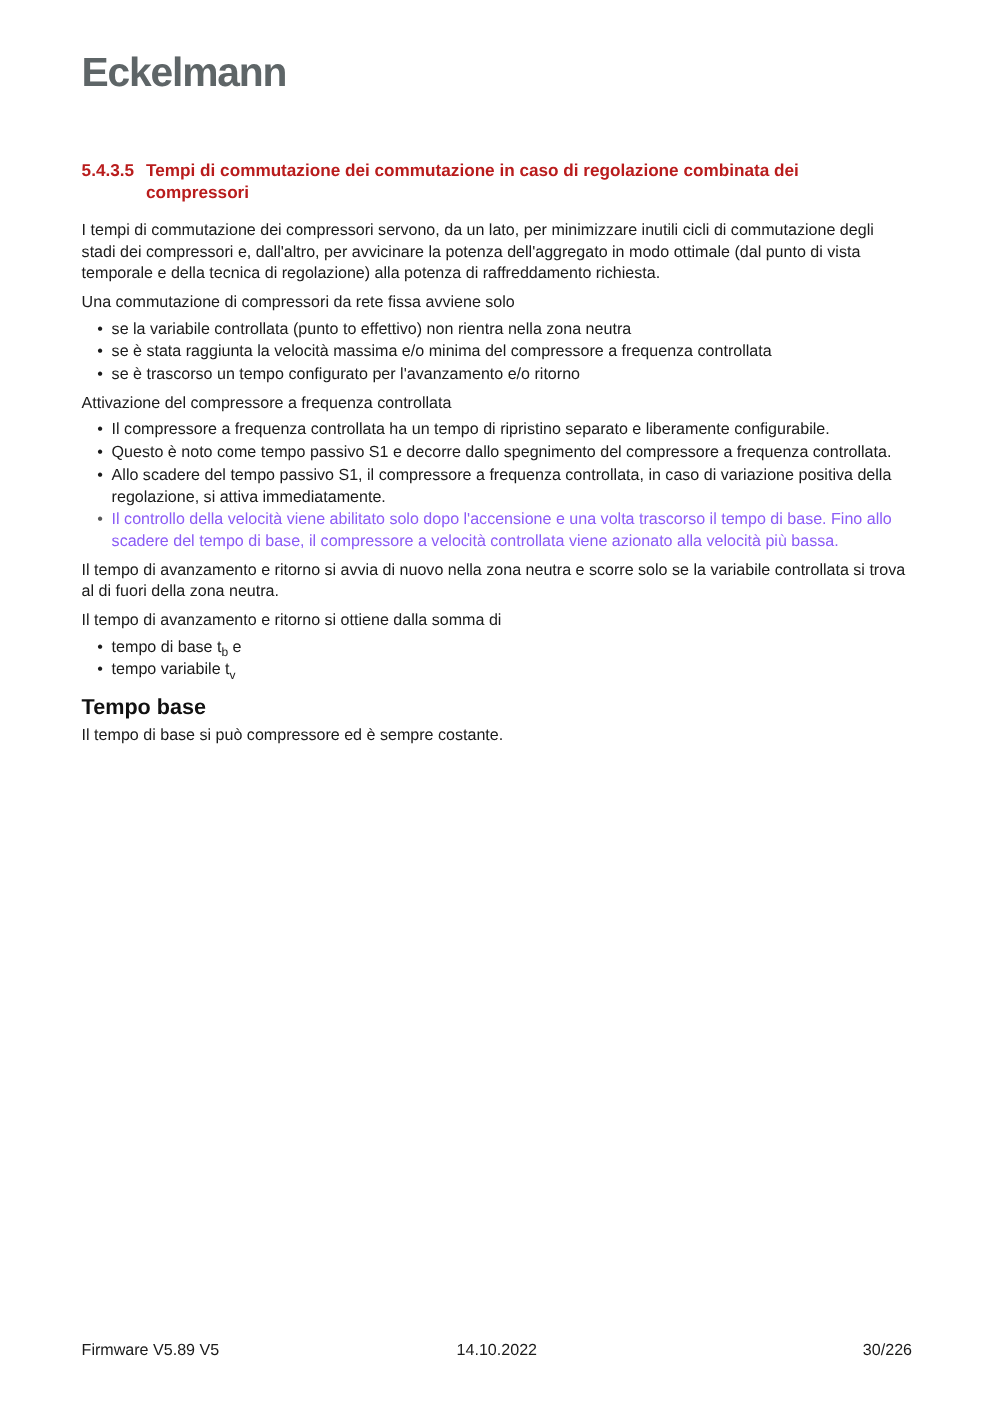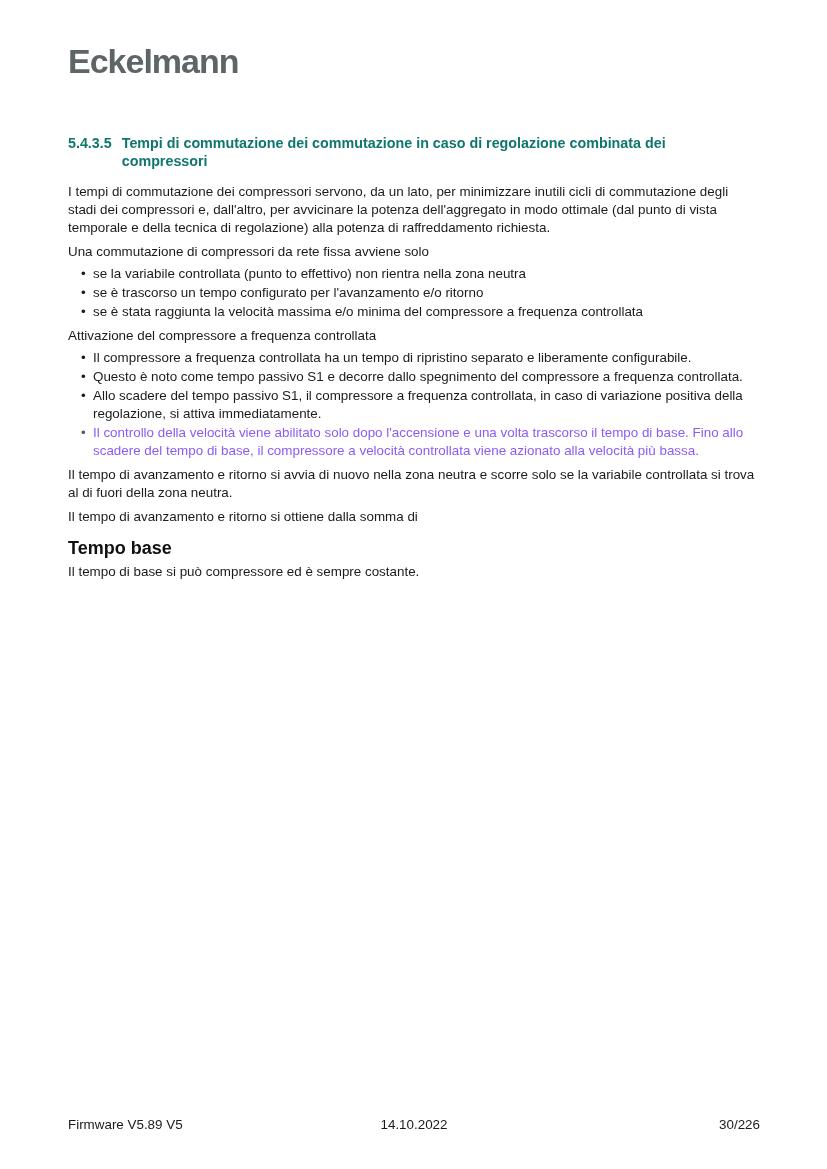--- a/index.html
+++ b/index.html
@@ -28,21 +28,21 @@
     color: #5e6567;
     letter-spacing: -1px;
     line-height: 1;
   }
   .section-heading {
     display: flex;
     margin: 57px 0 0 0;
     font-size: 14.3px;
     font-weight: bold;
     line-height: 17.5px;
-    color: #0f766e;
+    color: #b91c1c;
   }
   .section-heading .h-num {
     flex: 0 0 auto;
     margin-right: 10px;
   }
   .section-heading .h-text {
     flex: 0 1 auto;
     max-width: 600px;
   }
   .body-copy p {
@@ -121,37 +121,41 @@
       <span class="h-num">5.4.3.5</span>
       <span class="h-text">Tempi di commutazione dei commutazione in caso di regolazione combinata dei compressori</span>
     </h1>
 
     <p class="para">I tempi di commutazione dei compressori servono, da un lato, per minimizzare inutili cicli di commutazione degli stadi dei compressori e, dall'altro, per avvicinare la potenza dell'aggregato in modo ottimale (dal punto di vista temporale e della tecnica di regolazione) alla potenza di raffreddamento richiesta.</p>
 
     <p class="para-tight">Una commutazione di compressori da rete fissa avviene solo</p>
 
     <ul class="doc-list">
       <li>se la variabile controllata (punto to effettivo) non rientra nella zona neutra</li>
+      <li>se è stata raggiunta la velocità massima e/o minima del compressore a frequenza controllata</li>
       <li>se è trascorso un tempo configurato per l'avanzamento e/o ritorno</li>
-      <li>se è stata raggiunta la velocità massima e/o minima del compressore a frequenza controllata</li>
     </ul>
 
     <p class="para-tight">Attivazione del compressore a frequenza controllata</p>
 
     <ul class="doc-list">
       <li>Il compressore a frequenza controllata ha un tempo di ripristino separato e liberamente configurabile.</li>
       <li>Questo è noto come tempo passivo S1 e decorre dallo spegnimento del compressore a frequenza controllata.</li>
       <li>Allo scadere del tempo passivo S1, il compressore a frequenza controllata, in caso di variazione positiva della regolazione, si attiva immediatamente.</li>
       <li class="muted">Il controllo della velocità viene abilitato solo dopo l'accensione e una volta trascorso il tempo di base. Fino allo scadere del tempo di base, il compressore a velocità controllata viene azionato alla velocità più bassa.</li>
     </ul>
 
     <p class="para-tight">Il tempo di avanzamento e ritorno si avvia di nuovo nella zona neutra e scorre solo se la variabile controllata si trova al di fuori della zona neutra.</p>
 
     <p class="para-tight">Il tempo di avanzamento e ritorno si ottiene dalla somma di</p>
 
+    <ul class="doc-list">
+      <li><span>tempo di base t</span><sub class="tsub">b</sub><span> e</span></li>
+      <li><span>tempo variabile t</span><sub class="tsub">v</sub><span></span></li>
+    </ul>
 
     <h2 class="sub-heading">Tempo base</h2>
 
     <p class="para-tight">Il tempo di base si può compressore ed è sempre costante.</p>
 
   </main>
 
   <footer class="page-footer">
     <span class="f-left">Firmware V5.89 V5</span>
     <span class="f-center">14.10.2022</span>

